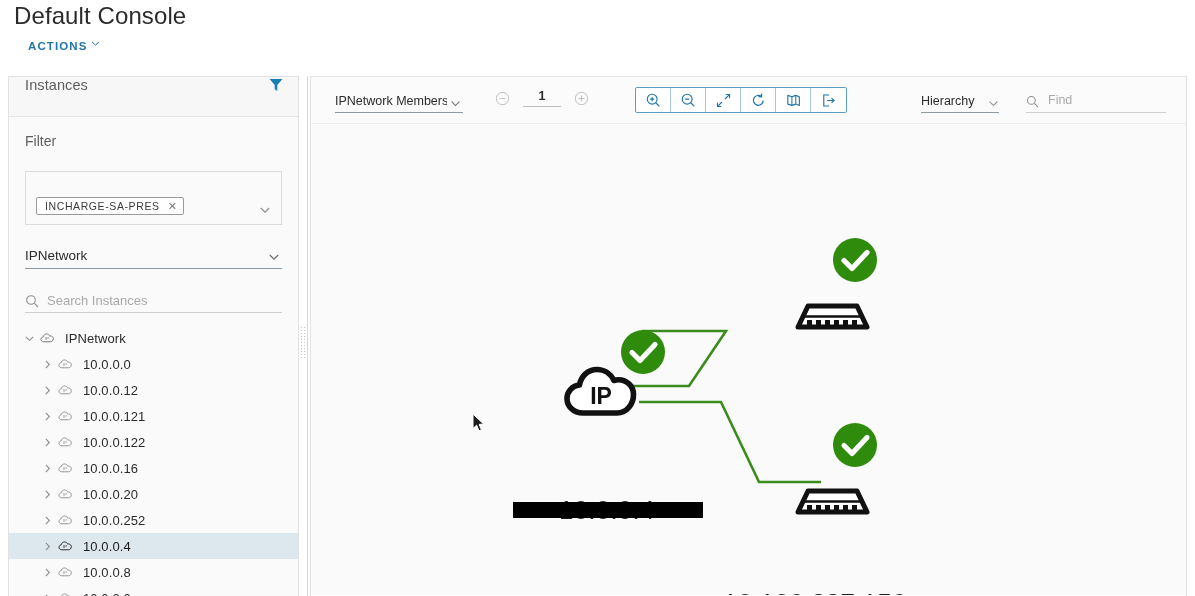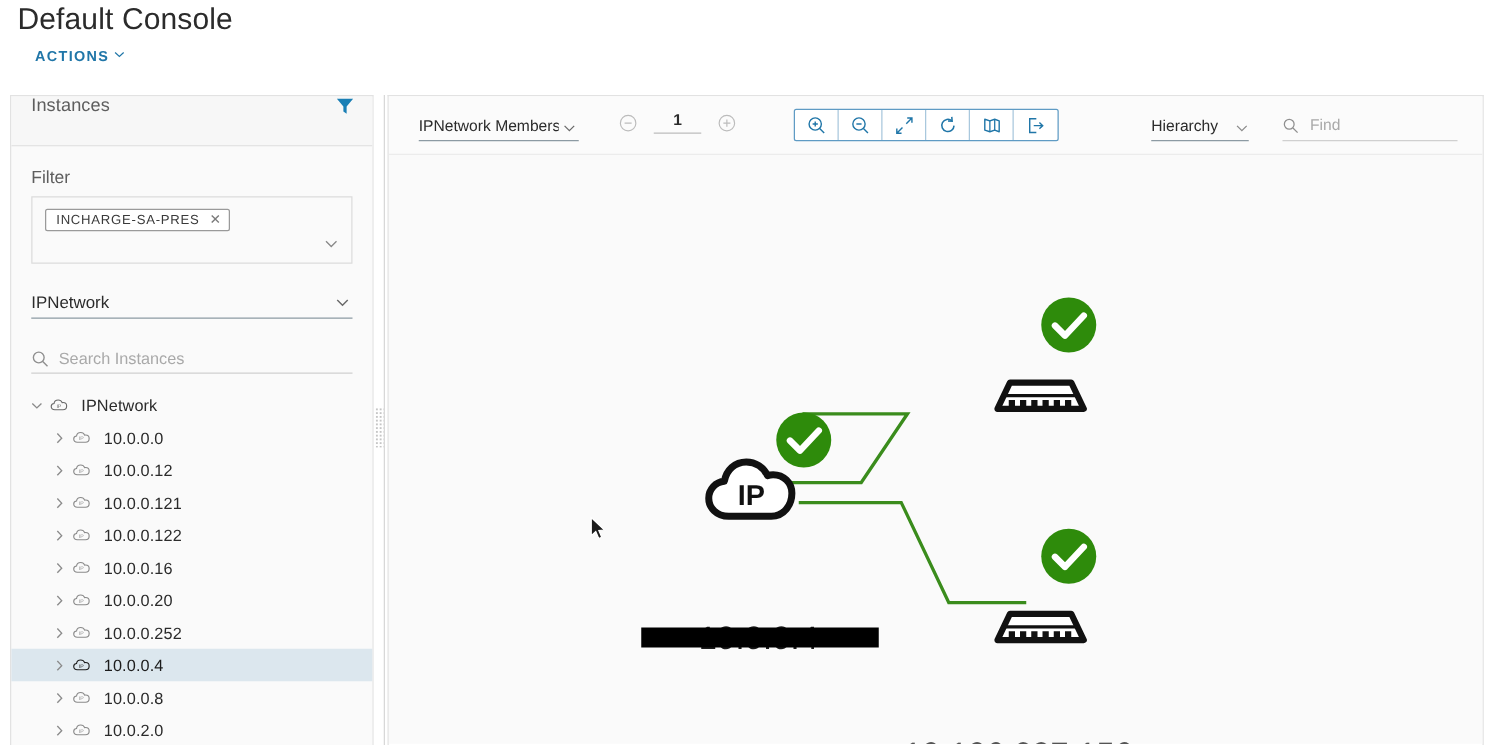--- a/index.html
+++ b/index.html
@@ -50,30 +50,30 @@
     border-bottom: 1px solid #e4e4e4;
     background: #f7f7f7;
   }
   .sidebar-header .title {
     font-size: 14.5px; color: #5e5e5e; flex: 1; letter-spacing: .1px;
   }
   .funnel-icon { width: 16px; height: 16px; cursor: pointer; }
   .funnel-icon svg { display: block; }
 
   .filter-label {
-    margin: 16px 0 8px 16px;
+    margin: 16px 0 22px 16px;
     font-size: 14px; color: #5e5e5e;
   }
   .token-box {
     margin: 0 16px;
     height: 54px;
     border: 1px solid #dcdcdc;
     background: #fafafa;
     position: relative;
-    padding: 8px 10px;
+    padding: 24px 10px;
   }
   .token {
     display: inline-flex; align-items: center; gap: 8px;
     border: 1px solid #9a9a9a;
     border-radius: 2px;
     padding: 2px 6px 2px 8px;
     background: #ffffff;
     font-size: 10.5px;
     letter-spacing: .6px;
     color: #3a3a3a;

